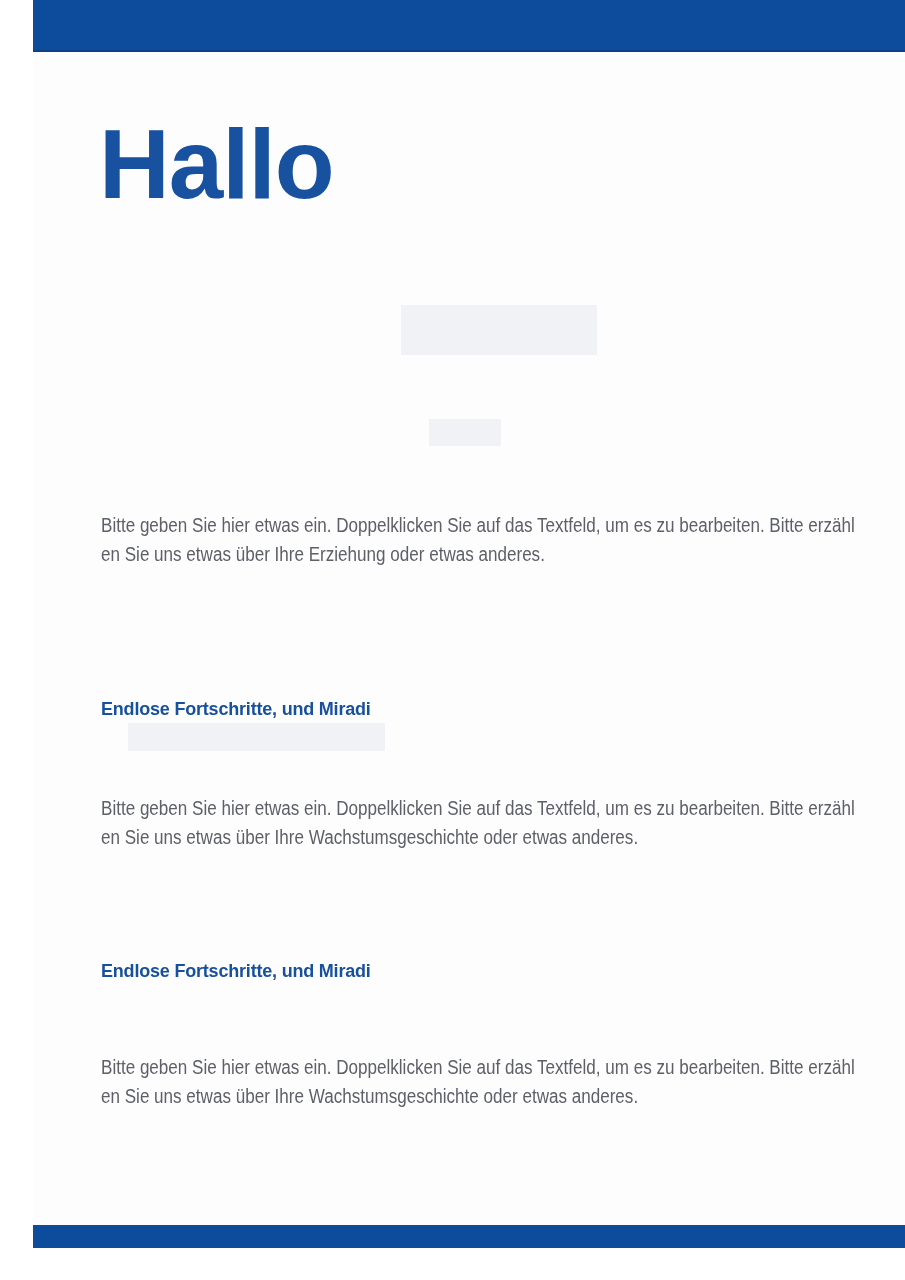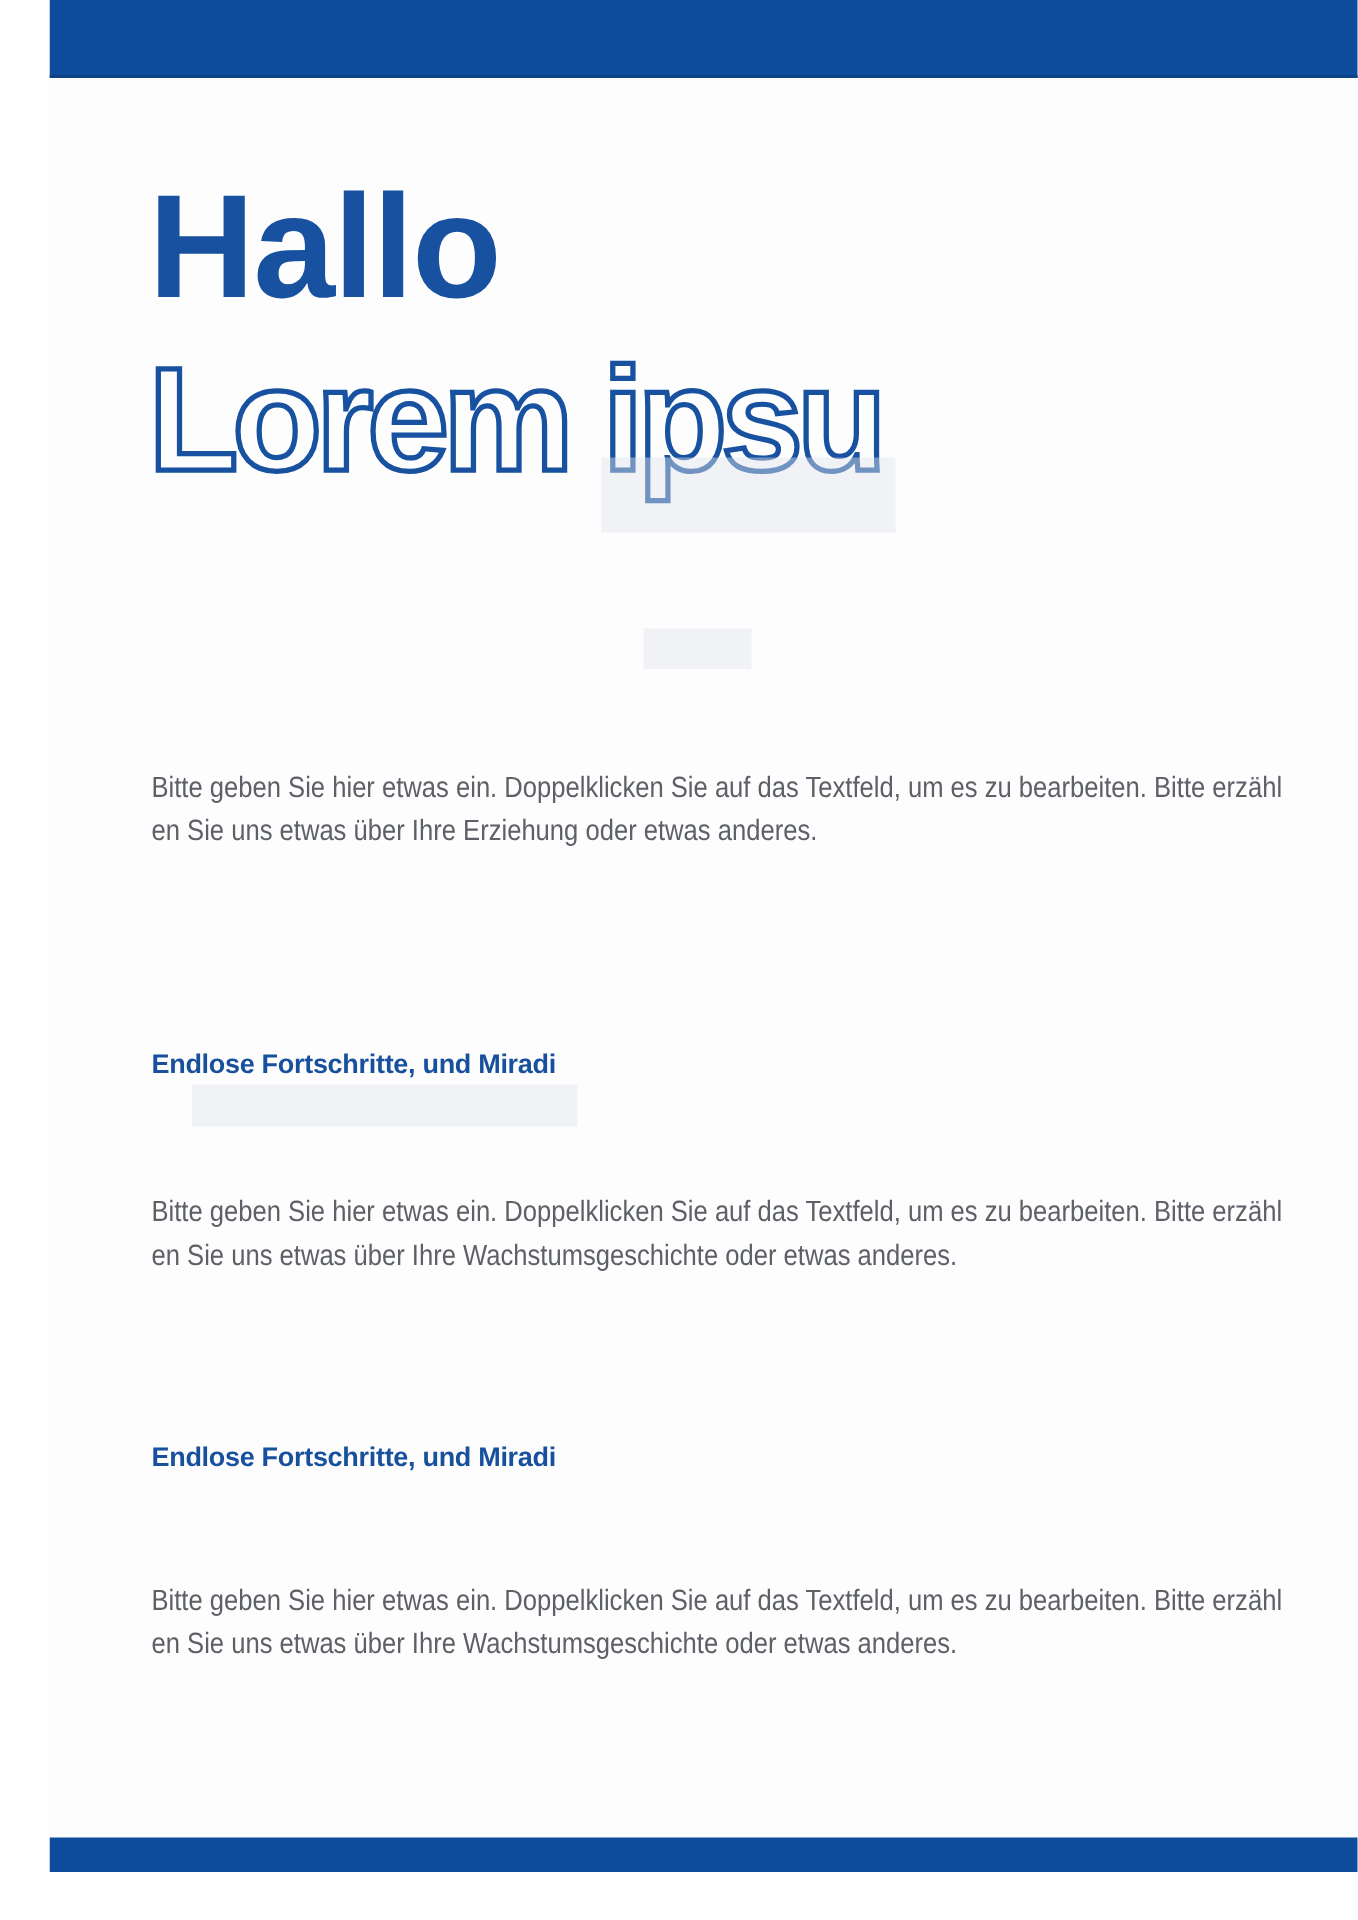--- a/index.html
+++ b/index.html
@@ -74,21 +74,20 @@
   .ghost-head2  { left: 95px;  top: 723px; width: 257px; height: 28px; }
 </style>
 </head>
 <body>
 
 <div class="page">
 
   <div class="topbar"></div>
 
   <div class="title-solid">Hallo</div>
-  <div class="title-outline">Lorem ipsu</div>
 
   <div class="ghost ghost-title"></div>
   <div class="ghost ghost-head1"></div>
   <div class="ghost ghost-head2"></div>
 
   <div class="sec-body b1">
     <div class="line">Bitte geben Sie hier etwas ein. Doppelklicken Sie auf das Textfeld, um es zu bearbeiten. Bitte erzähl</div>
     <div class="line">en Sie uns etwas über Ihre Erziehung oder etwas anderes.</div>
   </div>
 

